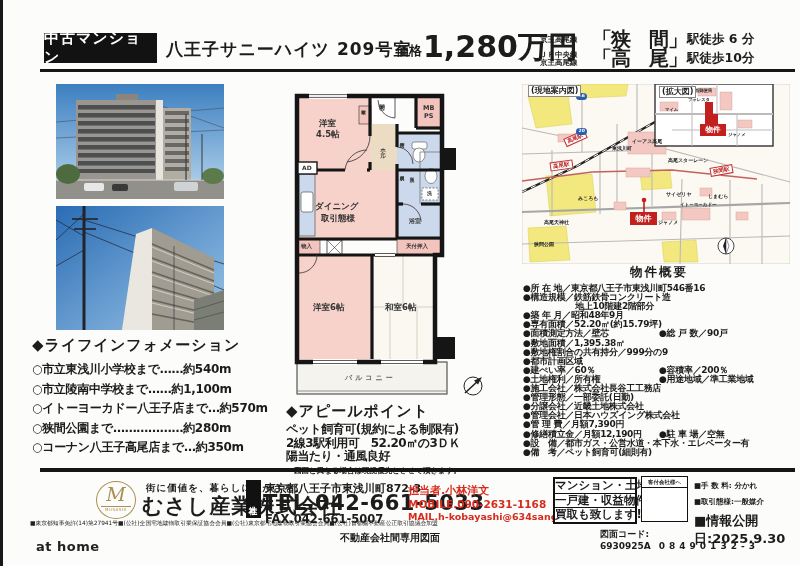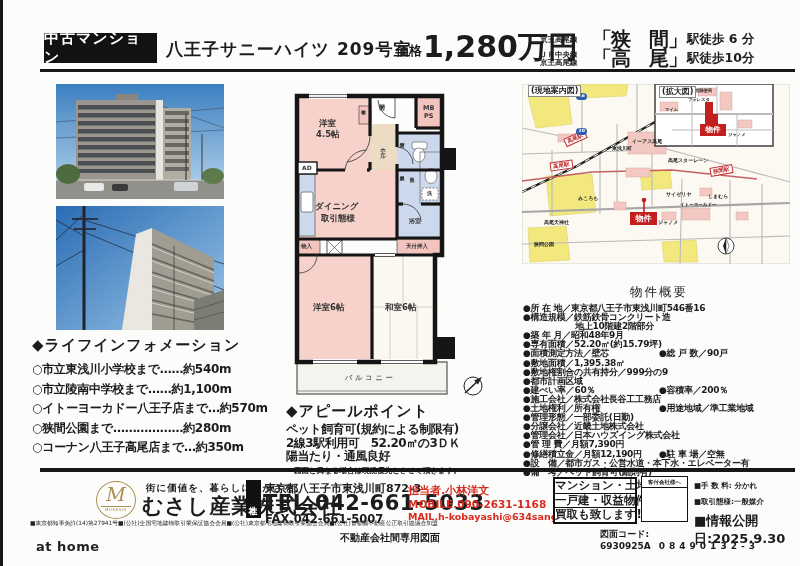--- a/index.html
+++ b/index.html
@@ -54,21 +54,21 @@
   .map { position:absolute; left:522px; top:84px; width:268px; height:180px; background:#fbf9f1; }
   .map svg { position:absolute; left:0; top:0; }
   .map-caption { position:absolute; background:#fff; border:0.5px solid #888; font-size:8px; font-weight:700; padding:0 2px; line-height:10px; white-space:nowrap; z-index:5; }
   .map-place { position:absolute; font-size:5px; color:#222; font-weight:600; white-space:nowrap; z-index:4; line-height:5.5px; }
   .map-station { position:absolute; border:1px solid #c03030; background:#fff; color:#c03030; font-size:5.5px; font-weight:700; line-height:7px; padding:0 2px; white-space:nowrap; z-index:4; }
   .map-bukken { position:absolute; background:#c21f1f; color:#fff; font-weight:700; text-align:center; z-index:4; }
   .map-route { position:absolute; background:#2a5cb0; color:#fff; font-size:4.5px; font-weight:700; border-radius:5px; line-height:6.5px; padding:0 2.5px; z-index:4; }
 
   
   .ov { position:absolute; left:523px; top:264px; width:272px; }
-  .ov-title { text-align:center; font-size:12.5px; font-weight:400; letter-spacing:2px; margin-bottom:3px;margin-top:20px; }
+  .ov-title { text-align:center; font-size:12.5px; font-weight:700; letter-spacing:2px; margin-bottom:3px; }
   .ov-row { position:relative; font-size:9px; font-weight:600; line-height:9.1px; white-space:nowrap; letter-spacing:-0.3px; }
   .ov-r { position:absolute; left:50%; top:0; }
 
   
   .ft-logo { position:absolute; left:96px; top:481px; width:40px; height:38px; border:1.5px solid #ab8f52; border-radius:50%; color:#ab8f52; text-align:center; }
   .ft-logo .m { font-family:"DejaVu Serif","Liberation Serif",serif; font-style:italic; font-size:19px; line-height:24px; display:block; }
   .ft-logo .sub { font-size:4px; letter-spacing:0.5px; display:block; border-top:0.5px solid #ab8f52; margin:0 4px; }
   .ft-tagline { position:absolute; left:146px; top:482px; font-size:9.5px; font-weight:700; letter-spacing:1px; }
   .ft-company { position:absolute; left:142px; top:492px; font-family:"DejaVu Serif","Liberation Serif",serif; font-size:21px; font-weight:700; letter-spacing:1px; }
   .ft-license { position:absolute; left:30px; top:519px; width:430px; font-size:5.8px; color:#222; white-space:nowrap; overflow:hidden; }
@@ -497,27 +497,27 @@
           <span class="ov-l">●都市計画区域</span>
           <span class="ov-r"></span>
         </div>
 
         <div class="ov-row">
           <span class="ov-l">●建ぺい率／60％</span>
           <span class="ov-r">●容積率／200％</span>
         </div>
 
         <div class="ov-row">
-          <span class="ov-l">●施工会社／株式会社長谷工工務店</span>
-          <span class="ov-r"></span>
-        </div>
-
-        <div class="ov-row">
           <span class="ov-l">●土地権利／所有権</span>
           <span class="ov-r">●用途地域／準工業地域</span>
+        </div>
+
+        <div class="ov-row">
+          <span class="ov-l">●施工会社／株式会社長谷工工務店</span>
+          <span class="ov-r"></span>
         </div>
 
         <div class="ov-row">
           <span class="ov-l">●管理形態／一部委託(日勤)</span>
           <span class="ov-r"></span>
         </div>
 
         <div class="ov-row">
           <span class="ov-l">●分譲会社／近畿土地株式会社</span>
           <span class="ov-r"></span>

